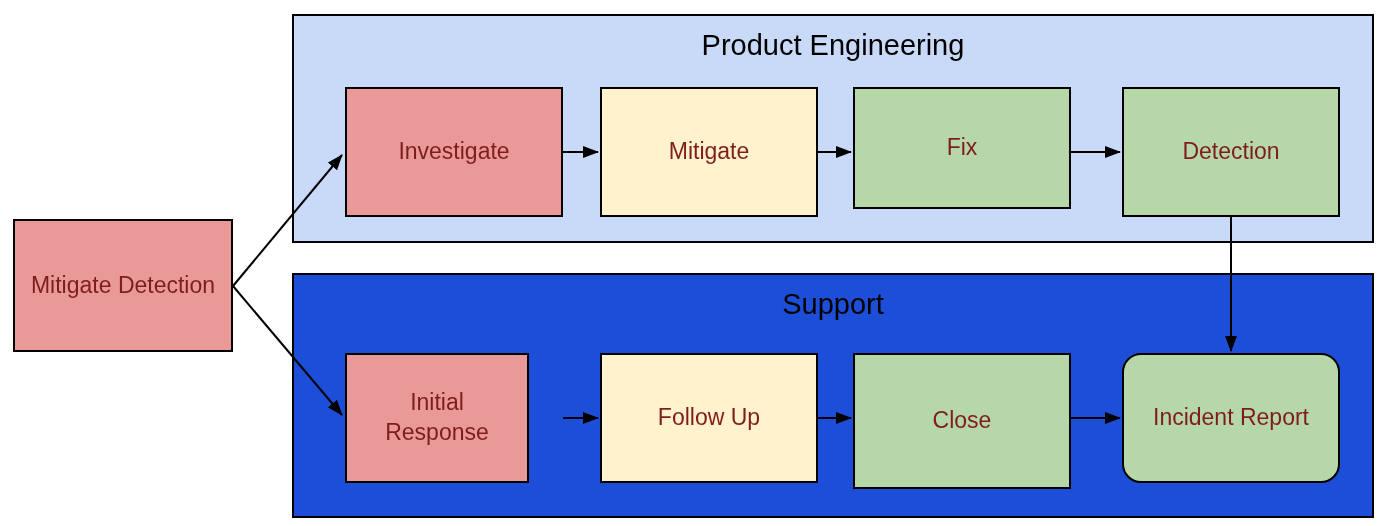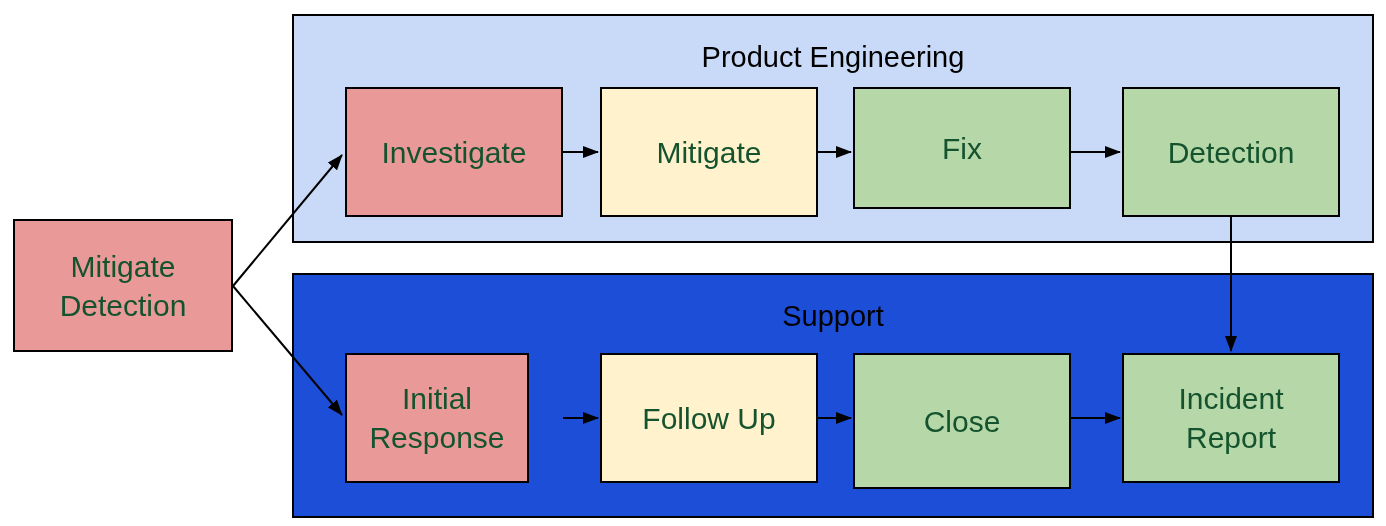--- a/index.html
+++ b/index.html
@@ -16,38 +16,38 @@
     overflow: hidden;
   }
   .lane {
     position: absolute;
     border: 2px solid #000000;
     box-sizing: border-box;
   }
   .lane-title {
     width: 100%;
     text-align: center;
-    padding-top: 24px;
+    padding-top: 12px;
     font-size: 29px;
     line-height: 1.2;
     color: #000000;
   }
   .node {
     position: absolute;
     border: 2px solid #000000;
     box-sizing: border-box;
     display: flex;
     align-items: center;
     justify-content: center;
     text-align: center;
   }
   .node-label {
-    font-size: 30px;
+    font-size: 23px;
     line-height: 1.3;
-    color: #14532d;
+    color: #7f1d1d;
     padding: 0 10px;
   }
   svg.edges-layer {
     position: absolute;
     left: 0;
     top: 0;
     width: 1386px;
     height: 526px;
     pointer-events: none;
     z-index: 5;
@@ -95,21 +95,21 @@
   </div>
 
   <div class="node" style="left: 600px; top: 353px; width: 218px; height: 130px; background-color: rgb(255, 242, 204);">
     <span class="node-label">Follow Up</span>
   </div>
 
   <div class="node" style="left: 853px; top: 353px; width: 218px; height: 136px; background-color: rgb(182, 215, 168);">
     <span class="node-label">Close</span>
   </div>
 
-  <div class="node" style="left: 1122px; top: 353px; width: 218px; height: 130px; background-color: rgb(182, 215, 168);">
+  <div class="node" style="left: 1122px; top: 353px; width: 218px; height: 130px; background-color: rgb(182, 215, 168); border-radius: 19px;">
     <span class="node-label">Incident Report</span>
   </div>
 
   <svg class="edges-layer" viewBox="0 0 1386 526" xmlns="http://www.w3.org/2000/svg">
     <defs>
       <marker id="arrowhead" markerUnits="userSpaceOnUse" markerWidth="16" markerHeight="12" refX="15" refY="6" orient="auto">
         <path d="M0,0 L16,6 L0,12 Z" fill="#000000"></path>
       </marker>
     </defs>
     <line x1="233" y1="286" x2="342" y2="155" marker-end="url(#arrowhead)"></line>

